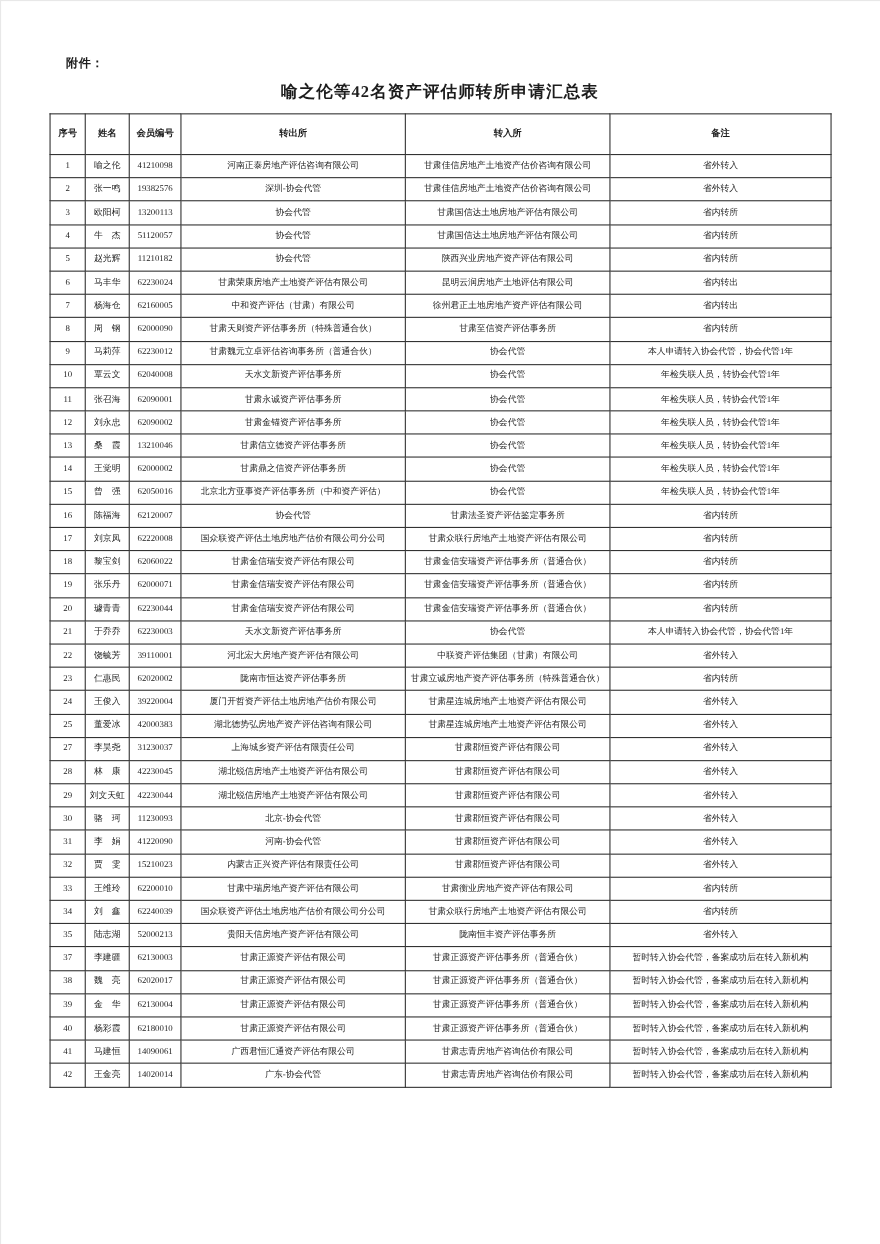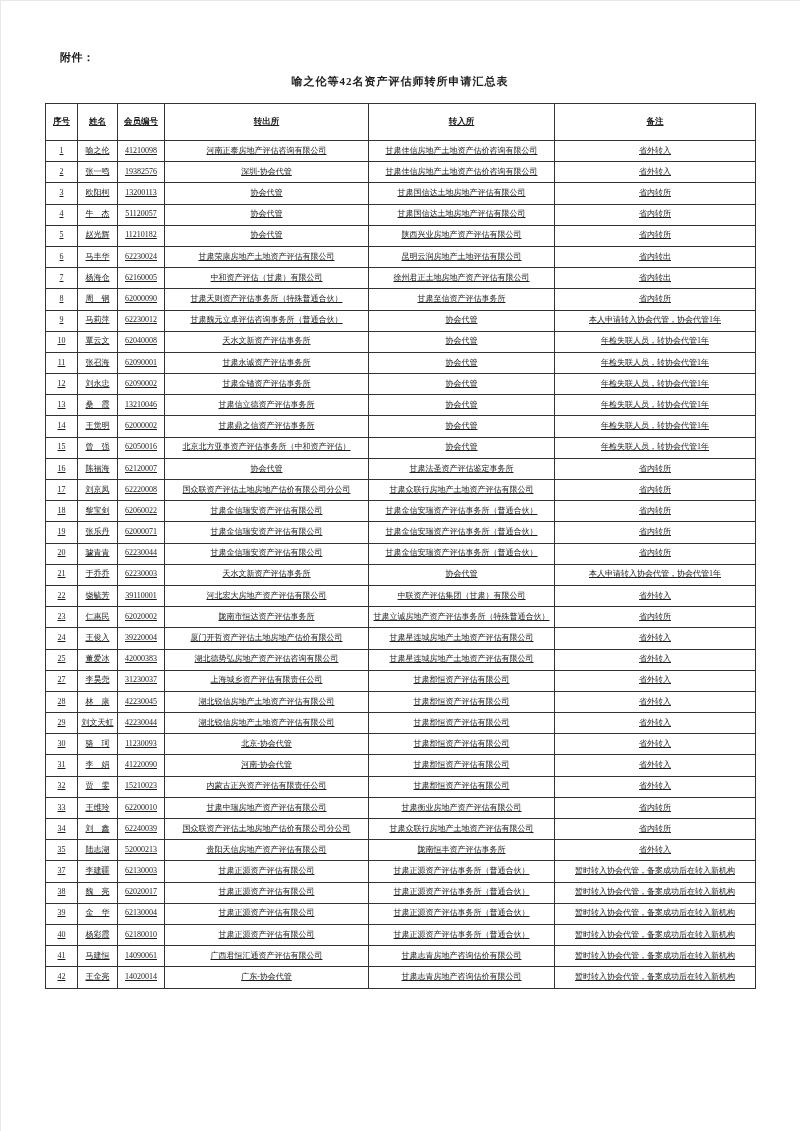--- a/index.html
+++ b/index.html
@@ -30,32 +30,31 @@
     font-weight: bold;
     letter-spacing: 0.5px;
     text-align: center;
   }
   .doc-title {
     position: absolute;
     left: 45px;
     top: 74px;
     width: 710px;
     text-align: center;
-    font-size: 11px;
+    font-size: 15px;
     font-weight: bold;
     letter-spacing: 1px;
   }
   table.main {
     position: absolute;
     left: 45px;
     top: 103px;
     width: 710px;
     border-collapse: collapse;
     table-layout: fixed;
-    text-decoration: underline;
   }
   table.main th, table.main td {
     border: 1px solid #333333;
     text-align: center;
     vertical-align: middle;
     padding: 0 1px;
     white-space: nowrap;
     overflow: hidden;
     line-height: 1.1;
   }

